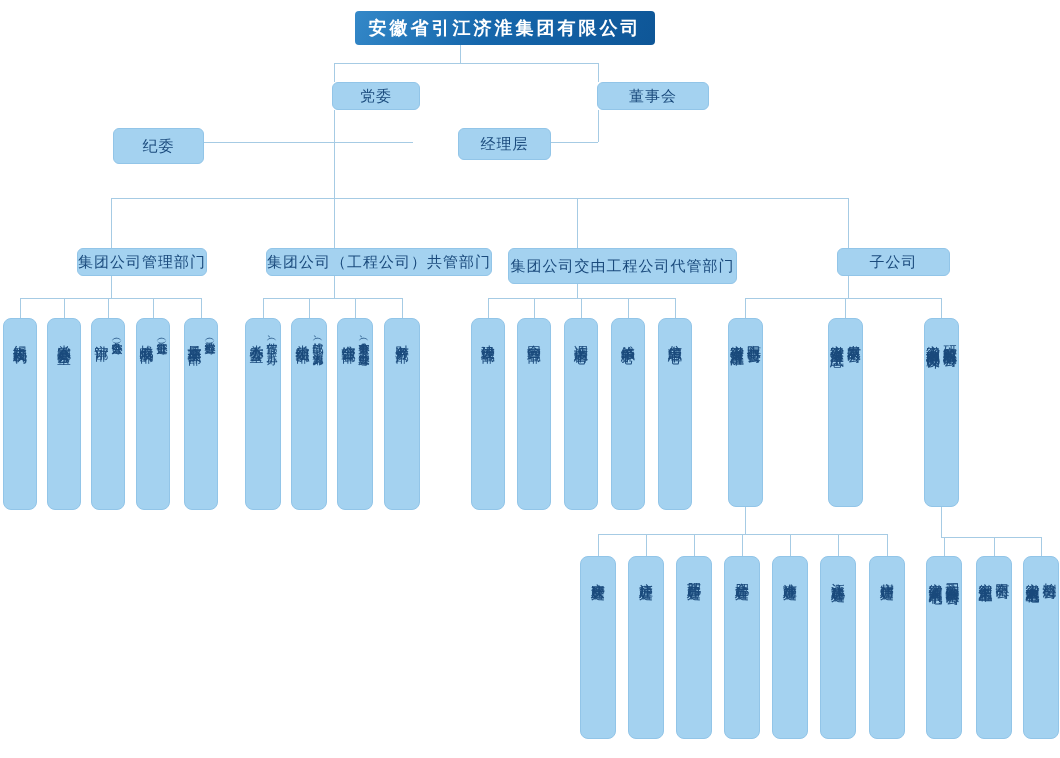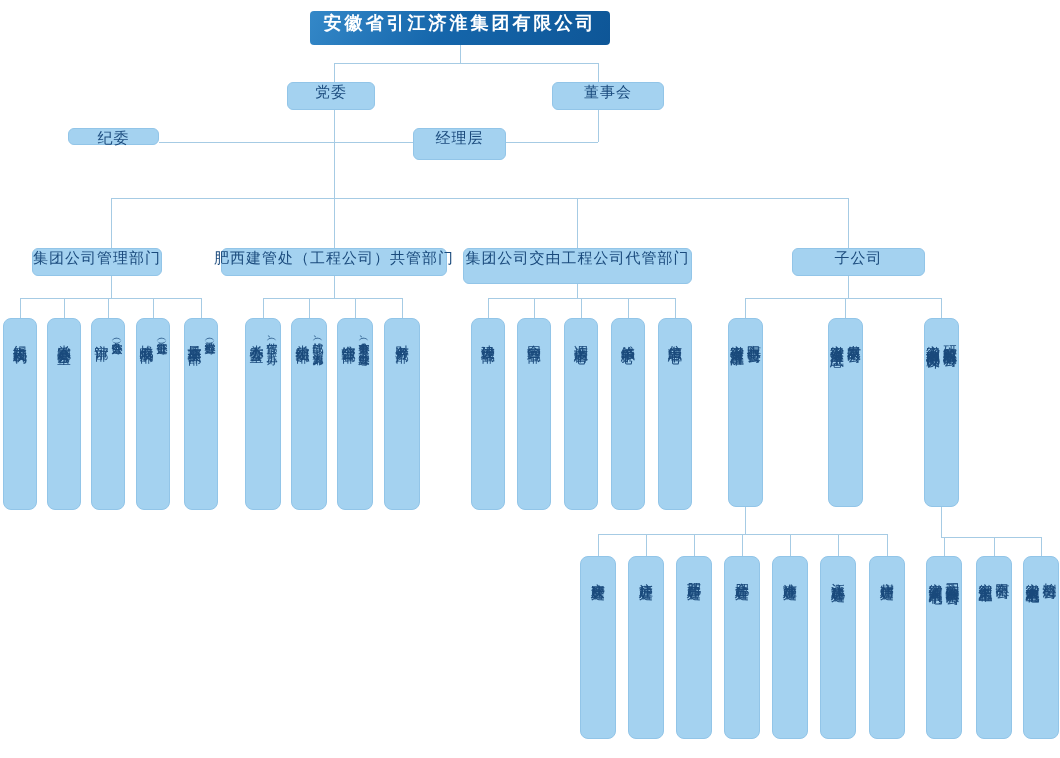--- a/index.html
+++ b/index.html
@@ -4,22 +4,22 @@
 <style>
   html,body{margin:0;padding:0;background:#ffffff;}
   #canvas{
     position:relative;width:1060px;height:758px;background:#ffffff;overflow:hidden;
     font-family:"Liberation Sans","DejaVu Sans",sans-serif;
   }
   #lines{position:absolute;left:0;top:0;pointer-events:none;}
   .hbox{
     position:absolute;box-sizing:border-box;
     background:#a4d2f0;border:1px solid #92c5e8;border-radius:6px;
-    display:flex;align-items:flex-start;justify-content:center;
-    font-size:15px;letter-spacing:1px;color:#1a4a7c;white-space:nowrap;
+    display:flex;align-items:center;justify-content:center;
+    font-size:15px;letter-spacing:1px;color:#1a4a7c;white-space:nowrap;margin-left:45px;
   }
   .root-box{
     background:linear-gradient(118deg,#3488c8 0%,#1566ab 45%,#0e5697 100%);
     border:none;border-radius:4px;color:#ffffff;font-weight:bold;
     font-size:18px;letter-spacing:3px;
   }
   .vbox{
     position:absolute;box-sizing:border-box;
     background:#a4d2f0;border:1px solid #92c5e8;border-radius:8px;
     writing-mode:vertical-lr;text-orientation:mixed;
@@ -54,37 +54,37 @@
     <span>安徽省引江济淮集团有限公司</span>
   </div>
 
   <div class="hbox" style="left:287px;top:82px;width:88px;height:28px">
     <span>党委</span>
   </div>
   <div class="hbox" style="left:552px;top:82px;width:112px;height:28px">
     <span>董事会</span>
   </div>
 
-  <div class="hbox" style="left:68px;top:128px;width:91px;height:17px">
+  <div class="hbox" style="left:68px;top:128px;width:91px;height:36px">
     <span>纪委</span>
   </div>
   <div class="hbox" style="left:413px;top:128px;width:93px;height:32px">
     <span>经理层</span>
   </div>
 
   <div class="hbox" style="left:32px;top:248px;width:130px;height:28px">
     <span>集团公司管理部门</span>
   </div>
   <div class="hbox" style="left:221px;top:248px;width:226px;height:28px">
-    <span>肥西建管处（工程公司）共管部门</span>
+    <span>集团公司（工程公司）共管部门</span>
   </div>
   <div class="hbox" style="left:463px;top:248px;width:229px;height:36px">
     <span>集团公司交由工程公司代管部门</span>
   </div>
-  <div class="hbox" style="left:792px;top:248px;width:133px;height:28px">
+  <div class="hbox" style="left:792px;top:248px;width:113px;height:28px">
     <span>子公司</span>
   </div>
 
   <div class="vbox" style="left:3px;top:318px;width:34px;height:192px">
     <span class="vmain">纪委内设机构</span>
   </div>
   <div class="vbox" style="left:47px;top:318px;width:34px;height:192px">
     <span class="vmain">党委巡察办公室</span>
   </div>
   <div class="vbox" style="left:91px;top:318px;width:34px;height:192px">

